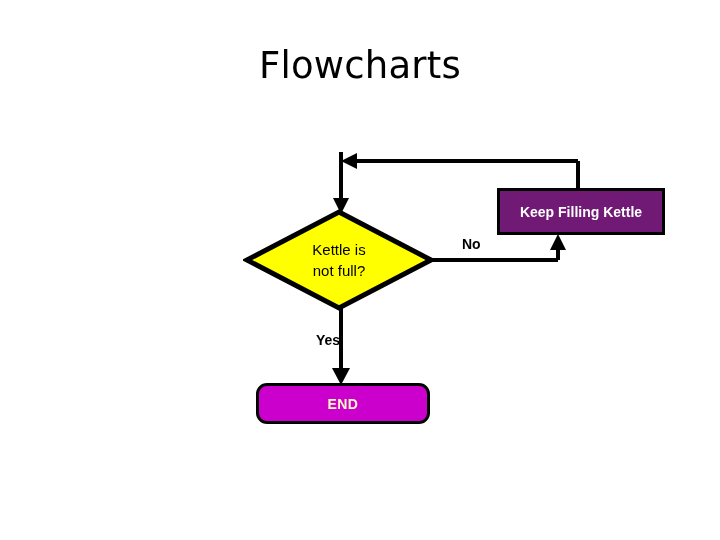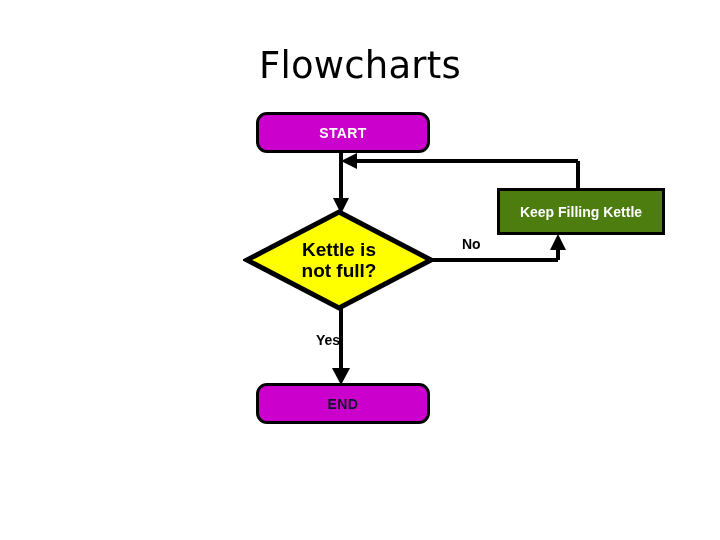--- a/index.html
+++ b/index.html
@@ -76,22 +76,22 @@
   }
   #decision-node svg {
     position: absolute;
     left: 0;
     top: 0;
   }
   #decision-label {
     position: relative;
     z-index: 2;
     color: #000000;
-    font-weight: bold;
-    font-size: 19px;
+    font-weight: normal;
+    font-size: 15px;
     line-height: 21px;
   }
   .edge-label {
     position: absolute;
     color: #000000;
     font-weight: bold;
     font-size: 14px;
   }
   #label-no {
     left: 446px;
@@ -136,39 +136,36 @@
       <polygon points="341,214 333,198 349,198"></polygon>
 
       <polygon points="341,161 357,153 357,169"></polygon>
 
       <polygon points="558,234 550,250 566,250"></polygon>
 
       <polygon points="341,385 332,368 350,368"></polygon>
     </g>
   </svg>
 
-  <div id="start-node" class="node terminator" style="background: rgb(204, 0, 204); color: rgb(255, 255, 255); border-color: rgb(0, 0, 0);">
-    <span>START</span>
-  </div>
 
   <div id="decision-node" class="node">
     <svg width="192" height="104" viewBox="0 0 192 104" xmlns="http://www.w3.org/2000/svg">
       <polygon points="96,4 188,52 96,100 4,52" fill="#FFFF00" stroke="#000000" stroke-width="5" stroke-linejoin="miter"></polygon>
     </svg>
     <div id="decision-label" style="color: rgb(0, 0, 0);">
       <div>Kettle is</div>
       <div>not full?</div>
     </div>
   </div>
 
-  <div id="process-node" class="node" style="background: #4d7c0f; color: rgb(255, 255, 255); border-color: rgb(0, 0, 0);">
+  <div id="process-node" class="node" style="background: #701a75; color: rgb(255, 255, 255); border-color: rgb(0, 0, 0);">
     <span>Keep Filling Kettle</span>
   </div>
 
-  <div id="end-node" class="node terminator" style="background: rgb(204, 0, 204); color: #0f172a; border-color: rgb(0, 0, 0);">
+  <div id="end-node" class="node terminator" style="background: rgb(204, 0, 204); color: #fef9c3; border-color: rgb(0, 0, 0);">
     <span>END</span>
   </div>
 
   <div id="label-no" class="edge-label" style="color: rgb(0, 0, 0); margin-left: 16px;">No</div>
 
   <div id="label-yes" class="edge-label" style="color: rgb(0, 0, 0);">Yes</div>
 
 </div>
 
 </body></html>

